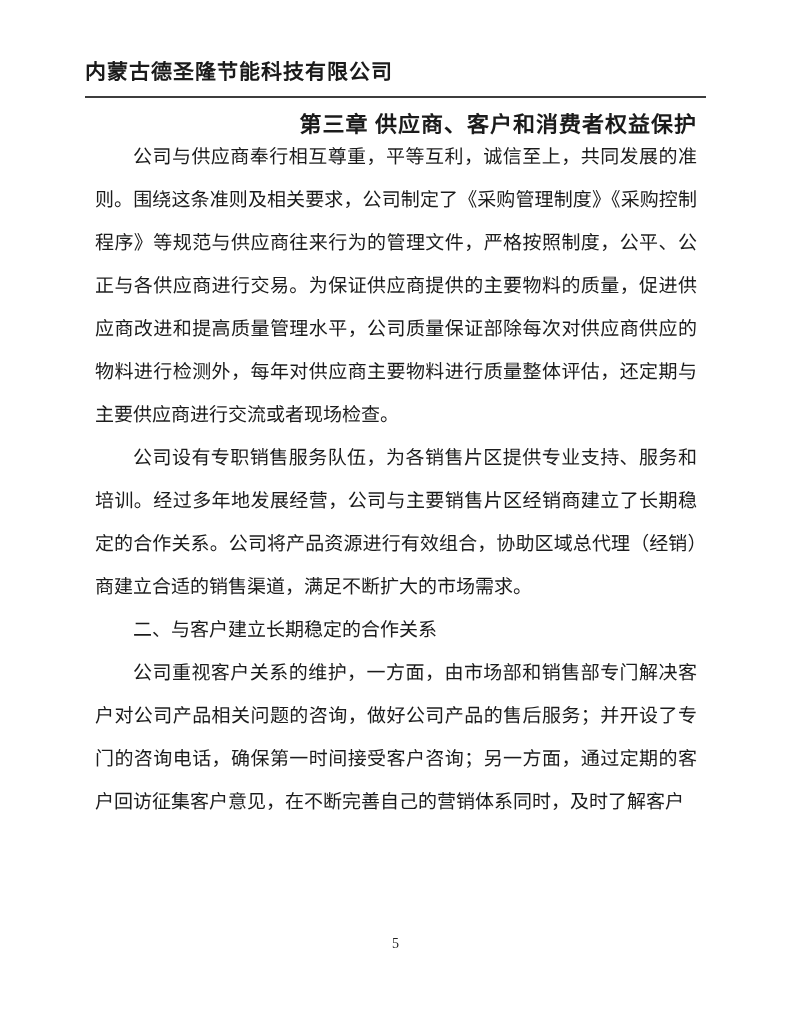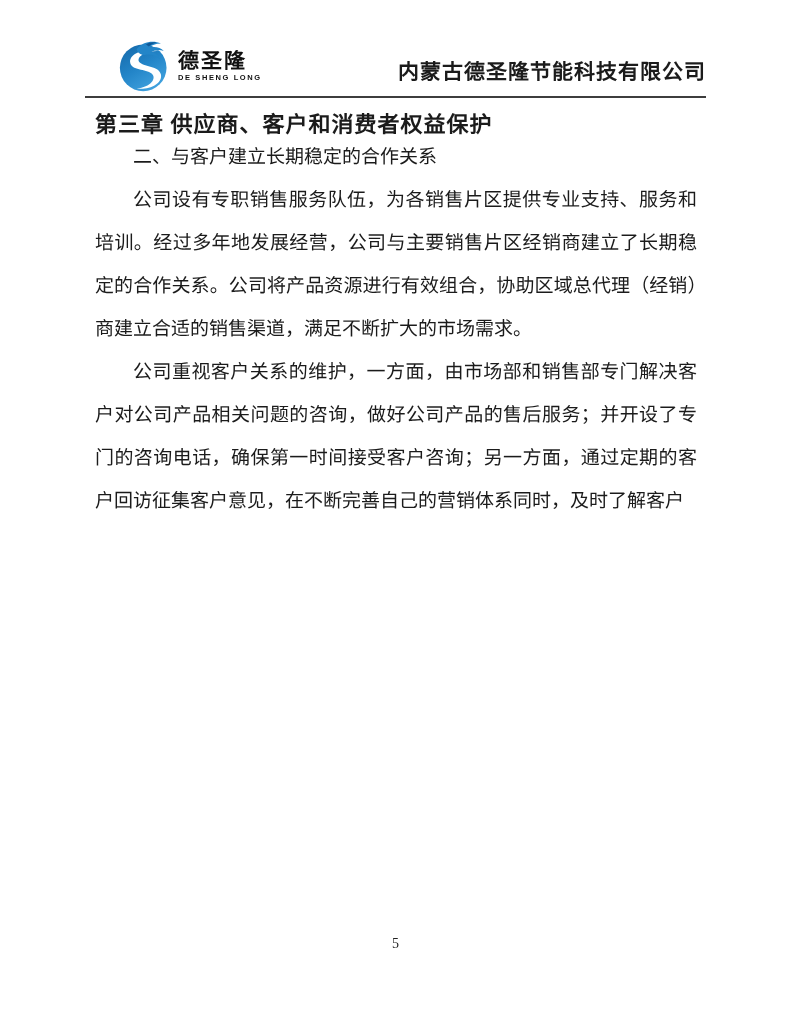--- a/index.html
+++ b/index.html
@@ -43,21 +43,21 @@
     font-size:21px;
     font-weight:bold;
     letter-spacing:1px;
     padding-bottom:11px;
     white-space:nowrap;
   }
   
   .doc-title{
     position:absolute;
     left:95px;right:94px;top:106px;
-    text-align:left;
+    text-align:right;
     font-size:22px;
     font-weight:bold;
     letter-spacing:1px;
   }
   
   .content{
     position:absolute;
     left:95px;right:94px;top:135px;
     font-size:19px;
     line-height:43px;
@@ -76,53 +76,27 @@
     font-size:14px;
     color:#222;
   }
 </style>
 </head>
 <body>
 
 <div class="page">
 
   <div class="header">
-    <div class="logo">
-      <span class="logo-mark">
-        <svg viewBox="0 0 60 60" width="56" height="56" aria-hidden="true">
-          <defs>
-            <linearGradient id="lgBlue" x1="0" y1="0" x2="0.6" y2="1">
-              <stop offset="0" stop-color="#1467a8"></stop>
-              <stop offset="0.55" stop-color="#2385c8"></stop>
-              <stop offset="1" stop-color="#3fa0dd"></stop>
-            </linearGradient>
-          </defs>
-
-          <circle cx="27" cy="32" r="25" fill="url(#lgBlue)"></circle>
-
-          <path d="M44 14 C30 10 12 16 13 26 C14 35 30 33 36 38 C42 43 35 53 20 54
-                   C33 56 48 49 46 39 C44 30 28 31 23 26 C19 21 28 14 44 14 Z" fill="#ffffff"></path>
-
-          <path d="M20 12 C26 4 38 2 46 6 C40 6 36 8 34 10 C40 9 46 10 49 14
-                   C44 12 39 13 36 15 C41 16 44 19 45 23 C41 19 35 17 30 18
-                   C25 19 21 16 20 12 Z" fill="#2385c8"></path>
-          <path d="M30 7 C33 5 37 4 41 5 C37 6 34 8 33 9 Z" fill="#0f5896"></path>
-        </svg>
-      </span>
-      <span class="logo-text">
-        <span class="logo-cn">德圣隆</span>
-        <span class="logo-en">DE SHENG LONG</span>
-      </span>
-    </div>
     <div class="company-name">内蒙古德圣隆节能科技有限公司</div>
   </div>
 
   <div class="doc-title">第三章 供应商、客户和消费者权益保护</div>
 
   <div class="content">
+    <p>公司与供应商奉行相互尊重，平等互利，诚信至上，共同发展的准则。围绕这条准则及相关要求，公司制定了《采购管理制度》《采购控制程序》等规范与供应商往来行为的管理文件，严格按照制度，公平、公正与各供应商进行交易。为保证供应商提供的主要物料的质量，促进供应商改进和提高质量管理水平，公司质量保证部除每次对供应商供应的物料进行检测外，每年对供应商主要物料进行质量整体评估，还定期与主要供应商进行交流或者现场检查。</p>
+    <p>公司设有专职销售服务队伍，为各销售片区提供专业支持、服务和培训。经过多年地发展经营，公司与主要销售片区经销商建立了长期稳定的合作关系。公司将产品资源进行有效组合，协助区域总代理（经销）商建立合适的销售渠道，满足不断扩大的市场需求。</p>
     <p>二、与客户建立长期稳定的合作关系</p>
-    <p>公司设有专职销售服务队伍，为各销售片区提供专业支持、服务和培训。经过多年地发展经营，公司与主要销售片区经销商建立了长期稳定的合作关系。公司将产品资源进行有效组合，协助区域总代理（经销）商建立合适的销售渠道，满足不断扩大的市场需求。</p>
     <p>公司重视客户关系的维护，一方面，由市场部和销售部专门解决客户对公司产品相关问题的咨询，做好公司产品的售后服务；并开设了专门的咨询电话，确保第一时间接受客户咨询；另一方面，通过定期的客户回访征集客户意见，在不断完善自己的营销体系同时，及时了解客户</p>
   </div>
 
   <div class="page-number">5</div>
 
 </div>
 
 </body></html>

